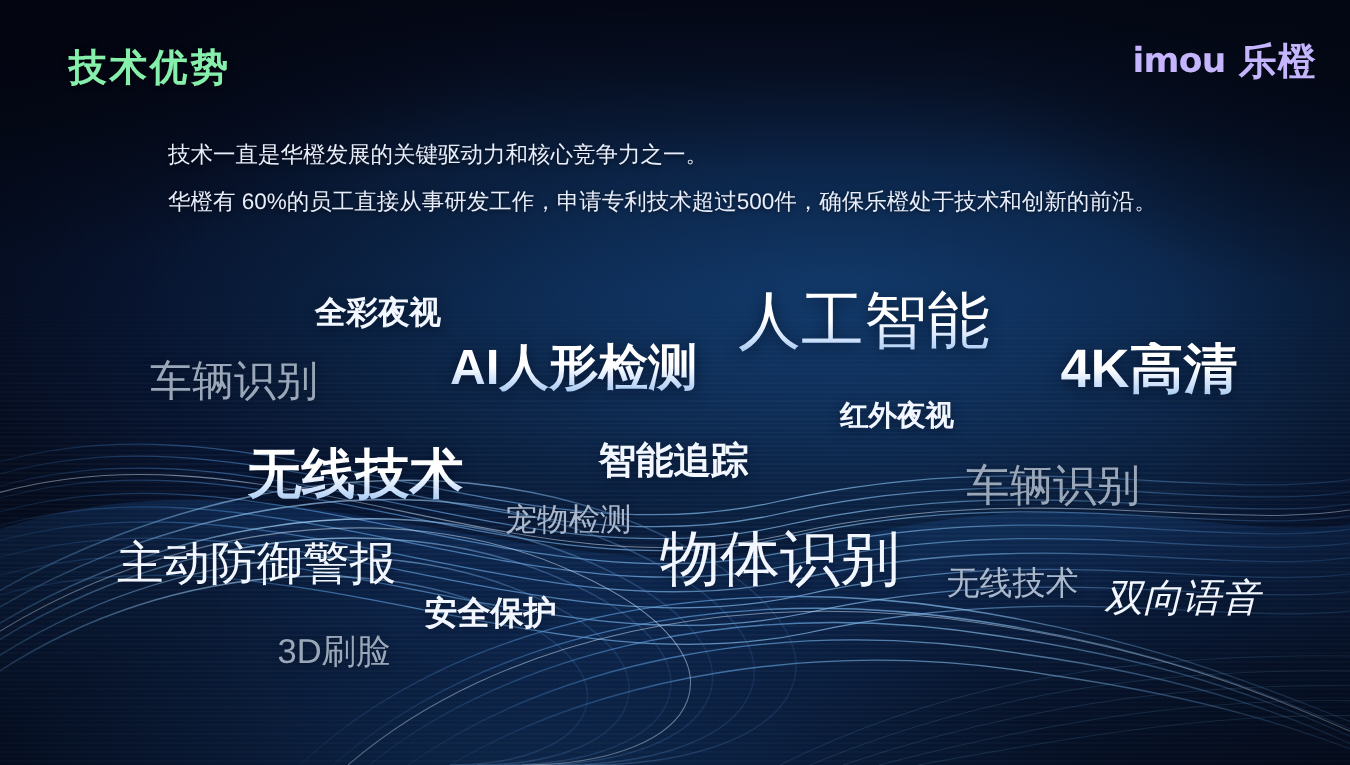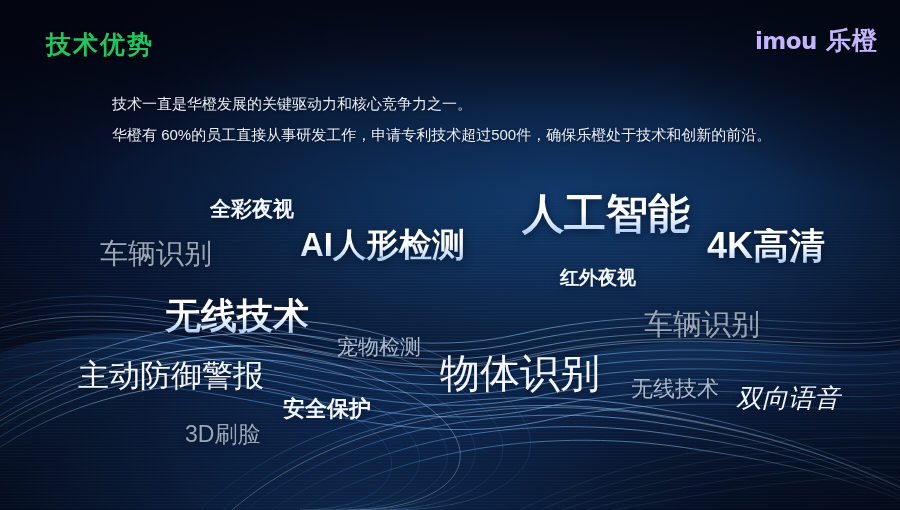--- a/index.html
+++ b/index.html
@@ -85,21 +85,21 @@
     pointer-events: none;
   }
 
   
   .page-title {
     position: absolute;
     left: 46px;
     top: 28px;
     font-size: 25px;
     font-weight: bold;
-    color: #22c55e;
+    color: #86efac;
     letter-spacing: 2px;
     text-shadow: 0 1px 4px rgba(0,0,0,0.6);
   }
 
   .logo {
     position: absolute;
     right: 22px;
     top: 24px;
     display: flex;
     align-items: center;
@@ -251,24 +251,25 @@
 
   <div class="intro">
     <span class="intro-line">技术一直是华橙发展的关键驱动力和核心竞争力之一。</span>
     <span class="intro-line">华橙有 60%的员工直接从事研发工作，申请专利技术超过500件，确保乐橙处于技术和创新的前沿。</span>
   </div>
 
   <div class="cloud" id="cloud">
       <span class="kw kw-plain" style="left: 210px; top: 198px; font-size: 21px; font-weight: bold;">全彩夜视</span>
       <span class="kw kw-dim" style="left: 100px; top: 240px; font-size: 28px; font-weight: normal;">车辆识别</span>
       <span class="kw kw-bright" style="left: 300px; top: 228px; font-size: 33px; font-weight: bold;">AI人形检测</span>
-      <span class="kw kw-bright" style="left: 522px; top: 193px; font-size: 42px; font-weight: bold;">人工智能</span>
+      <span class="kw kw-bright" style="left: 492px; top: 193px; font-size: 42px; font-weight: normal;">人工智能</span>
       <span class="kw kw-bright" style="left: 707px; top: 228px; font-size: 36px; font-weight: bold;">4K高清</span>
       <span class="kw kw-plain" style="left: 560px; top: 268px; font-size: 19px; font-weight: bold;">红外夜视</span>
       <span class="kw kw-bright" style="left: 165px; top: 298px; font-size: 36px; font-weight: bold;">无线技术</span>
+      <span class="kw kw-plain" style="left: 399px; top: 295px; font-size: 25px; font-weight: bold;">智能追踪</span>
       <span class="kw kw-dim" style="left: 644px; top: 310px; font-size: 29px; font-weight: normal;">车辆识别</span>
       <span class="kw kw-dim2" style="left: 337px; top: 336px; font-size: 21px; font-weight: normal;">宠物检测</span>
       <span class="kw kw-plain" style="left: 78px; top: 360px; font-size: 31px; font-weight: normal;">主动防御警报</span>
       <span class="kw kw-plain" style="left: 440px; top: 353px; font-size: 40px; font-weight: normal;">物体识别</span>
       <span class="kw kw-dim2" style="left: 631px; top: 378px; font-size: 22px; font-weight: normal;">无线技术</span>
       <span class="kw kw-plain" style="left: 736px; top: 385px; font-size: 26px; font-weight: normal; font-style: italic;">双向语音</span>
       <span class="kw kw-plain" style="left: 283px; top: 398px; font-size: 22px; font-weight: bold;">安全保护</span>
       <span class="kw kw-dim" style="left: 185px; top: 423px; font-size: 23px; font-weight: normal;">3D刷脸</span>
     </div>
 

